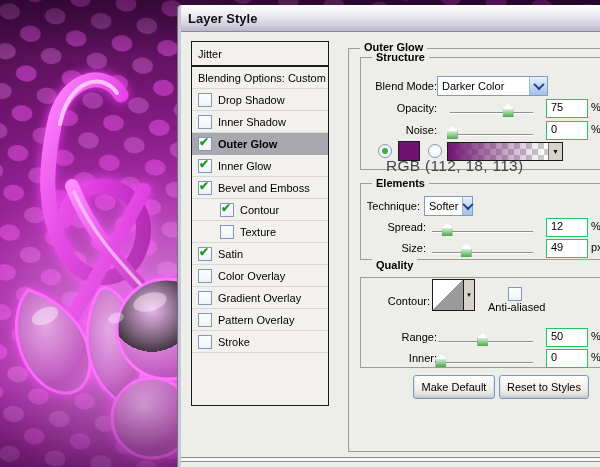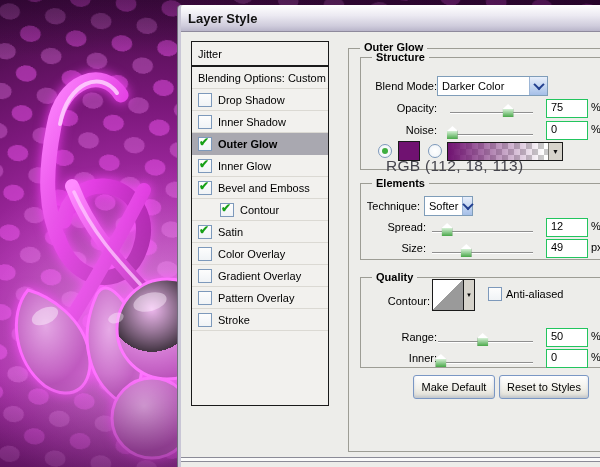--- a/index.html
+++ b/index.html
@@ -46,21 +46,21 @@
   
   .group{position:absolute;border:1px solid #9d9d95;background:transparent;box-sizing:border-box;}
   .glabel{position:absolute;font-weight:bold;background:#ededea;padding:0 4px;z-index:2;white-space:nowrap;}
   .g-outer{left:167px;top:16px;width:280px;height:404px;}
   .gl-outer{left:179px;top:9px;}
   .g-struct{left:179px;top:25px;width:258px;height:113px;}
   .gl-struct{left:191px;top:19px;}
   .g-elem{left:179px;top:151px;width:258px;height:77px;}
   .gl-elem{left:191px;top:145px;}
   .g-qual{left:179px;top:245px;width:258px;height:91px;}
-  .gl-qual{left:191px;top:239px;}
+  .gl-qual{left:191px;top:227px;}
 
   .r{position:absolute;left:179px;width:243px;height:20px;display:flex;align-items:center;z-index:1;}
   .lab{display:inline-block;text-align:right;white-space:nowrap;}
   .lab-s{width:77px;}.lab-e{width:66px;}.lab-q{width:77px;}
 
   
   .r-blend{top:44px;}.r-opac{top:66px;}.r-noise{top:88px;}.r-color{top:108px;height:22px;}
   .r-tech{top:164px;}.r-spread{top:185px;}.r-size{top:206px;}
   .r-cont{top:253px;height:32px;}.r-range{top:295px;}.r-jitter{top:316px;}
 
@@ -99,21 +99,21 @@
   .gradbtn{width:13px;background:#d6d3cb;border-left:1px solid #7a7a74;display:flex;align-items:center;justify-content:center;
            font-size:7px;color:#111;}
   .rgb-note{position:absolute;left:205px;top:125px;z-index:3;font-size:15.5px;color:#45454d;letter-spacing:.3px;white-space:nowrap;}
 
   
   .contour-wrap{position:absolute;left:72px;top:-6px;display:flex;}
   .contour-thumb{width:30px;height:30px;border:1px solid #1a1a1a;
         background:linear-gradient(135deg,#ffffff 49.5%,#9a9a9a 50%);}
   .contour-btn{width:10px;height:30px;border:1px solid #1a1a1a;border-left:none;background:#d6d3cb;
         display:flex;align-items:center;justify-content:center;font-size:6px;}
-  .aa{position:absolute;left:128px;top:2px;display:flex;align-items:center;}
+  .aa{position:absolute;left:128px;top:2px;display:flex;align-items:center;flex-direction:column;}
   .aa .cb{width:12px;height:12px;border:1px solid #7d99bb;background:linear-gradient(#fdfdfd,#f0f3f6);margin-right:4px;}
 
   
   .btn{position:absolute;top:343px;height:22px;border:1px solid #7a97c4;border-radius:3px;
        background:linear-gradient(#ffffff,#f2f1eb 55%,#dedcd2);box-shadow:inset 0 -2px 3px rgba(120,140,190,.28);
        display:flex;align-items:center;justify-content:center;font-size:11px;}
   .btn-make{left:232px;width:80px;}
   .btn-reset{left:318px;width:88px;}
 
   .divider{position:absolute;left:0;right:0;top:425px;height:3px;border-top:1px solid #8b8b97;border-bottom:1px solid #8b8b97;background:#fafafa;}
@@ -195,20 +195,24 @@
           <span class="slb">Inner Glow</span>
           </div>
         <div class="srow checked">
           <span class="cb"></span>
           <span class="slb">Bevel and Emboss</span>
           </div>
         <div class="srow checked indent">
           <span class="cb"></span>
           <span class="slb">Contour</span>
           </div>
+        <div class="srow indent">
+          <span class="cb"></span>
+          <span class="slb">Texture</span>
+          </div>
         <div class="srow checked">
           <span class="cb"></span>
           <span class="slb">Satin</span>
           </div>
         <div class="srow">
           <span class="cb"></span>
           <span class="slb">Color Overlay</span>
           </div>
         <div class="srow">
           <span class="cb"></span>

